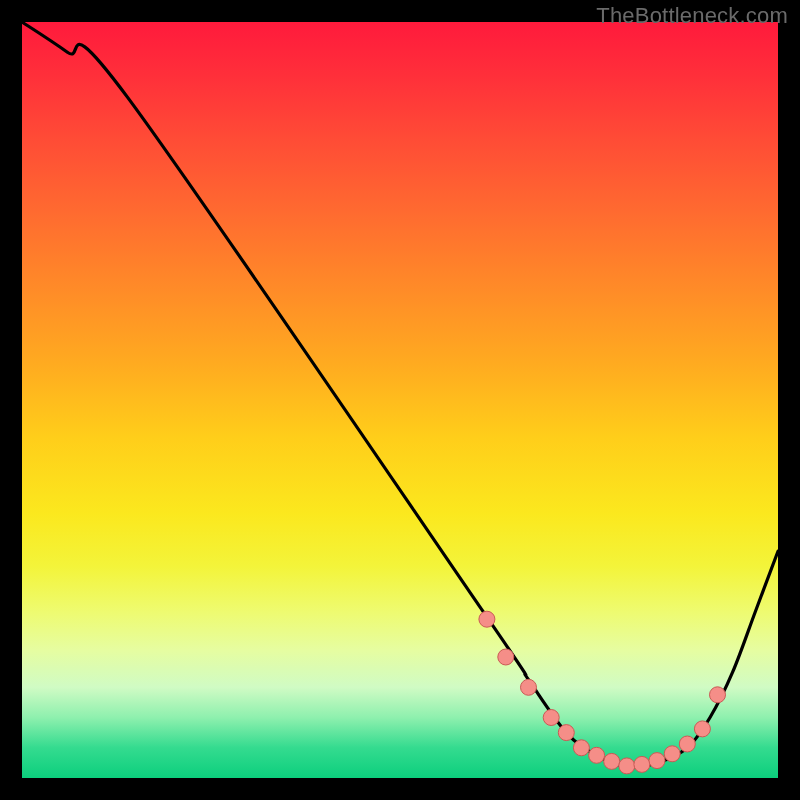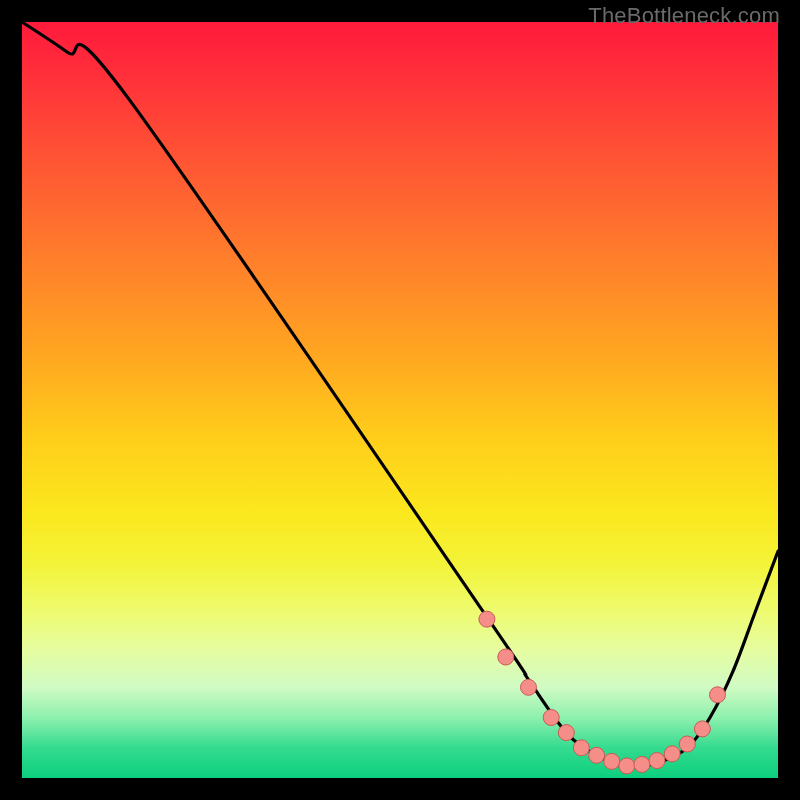--- a/index.html
+++ b/index.html
@@ -39,21 +39,21 @@
       #e6fda0 83%,
       #d0fbc4 88%,
       #8ef0ae 92%,
       #34db8f 96%,
       #0ccf7d 100%
     );
   }
   .watermark {
     position: absolute;
     top: 3px;
-    right: 20px;
+    right: 12px;
     color: #6a6a6a;
     font-size: 22px;
     letter-spacing: 0.2px;
     font-weight: 400;
     user-select: none;
   }
   svg.curve {
     position: absolute;
     left: 0;
     top: 0;

